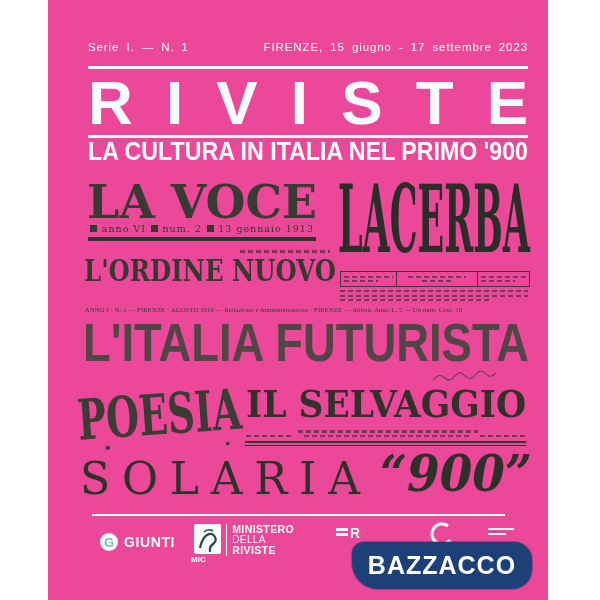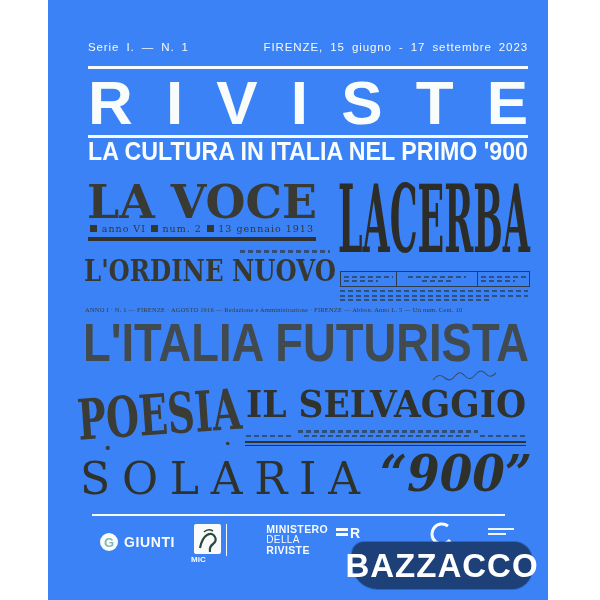--- a/index.html
+++ b/index.html
@@ -2,21 +2,21 @@
 <html><head>
 <meta charset="utf-8">
 <style>
   html,body{margin:0;padding:0;}
   .canvas{
     position:relative; width:600px; height:600px; background:#ffffff;
     overflow:hidden; font-family:"Liberation Sans", sans-serif;
   }
   .poster{
     position:absolute; left:48px; top:0; width:500px; height:600px;
-    background:#3b82f6;
+    background:#ec4899;
   }
   .abs{position:absolute;}
   
   .hdr-small{
     color:#f6faf9; font-size:11.5px; letter-spacing:.9px; word-spacing:3px;
     font-weight:400;
   }
   .rule-w{background:#f6faf9;}
   .rule-ink{background:#31332c;}
   
@@ -54,31 +54,31 @@
     display:flex; align-items:center; justify-content:center;
     color:#7db9b0; font-weight:bold; font-size:13px;
   }
   .giunti-label{color:#fbfdfc; font-weight:bold; font-size:14px; letter-spacing:.6px;}
   .mic-box{
     width:27px; height:30px; background:#f8fbfa; border-radius:2px;
     position:relative; overflow:hidden;
   }
   .mic-abbr{color:#f8fbfa; font-size:8px; font-weight:bold;}
   .mic-divider{width:1.2px; background:#f8fbfa;}
-  .mic-text{color:#f8fbfa; line-height:1.02;margin-left:34px;}
+  .mic-text{color:#f8fbfa; line-height:1.02;}
   .mic-l1,.mic-l3{font-size:10.5px; font-weight:bold; letter-spacing:.4px;}
   .mic-l2{font-size:10px; letter-spacing:.4px;}
   .wbar{background:#f8fbfa; height:2.6px;}
   .badge{
     background:#1c4077; border-radius:12px 18px 20px 26px;
     display:flex; align-items:center; justify-content:center;
     box-shadow:0 0 0 1px rgba(18,52,100,.35);
   }
   .badge-label{
-    color:#ffffff; font-weight:bold; font-size:33px; letter-spacing:1px;
+    color:#ffffff; font-weight:bold; font-size:25px; letter-spacing:1px;
   }
 </style>
 </head>
 <body>
 
 <div class="canvas">
   <div class="poster">
 
     <div class="abs hdr-small" style="left:40px; top:41px;">Serie I. — N. 1</div>
     <div class="abs hdr-small" style="right:20px; top:41px;padding-left:28px;">FIRENZE, 15 giugno - 17 settembre 2023</div>

